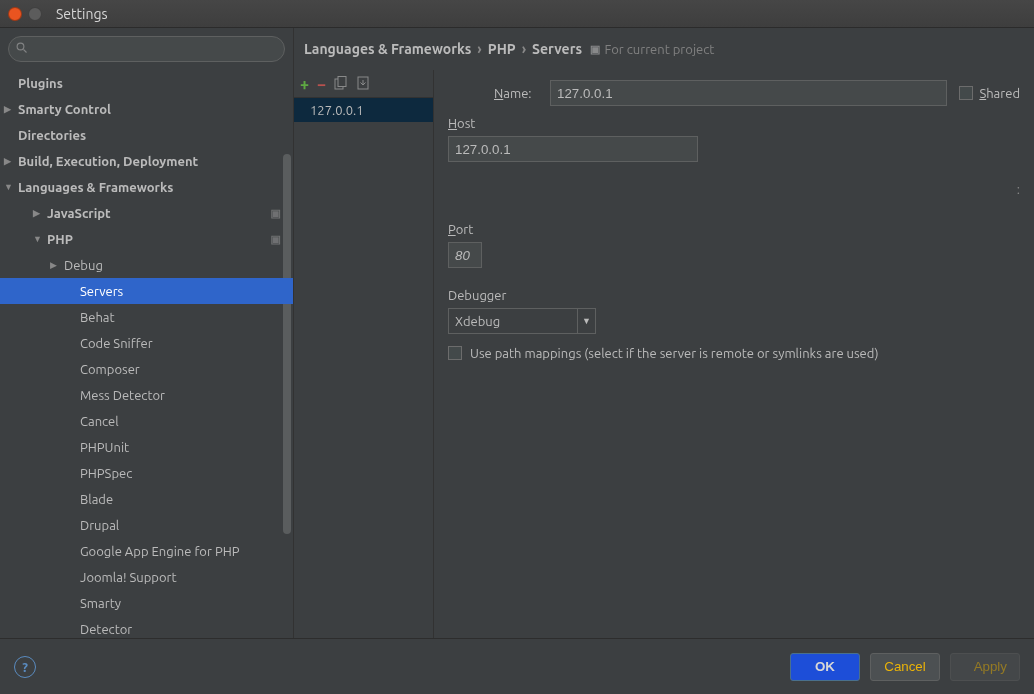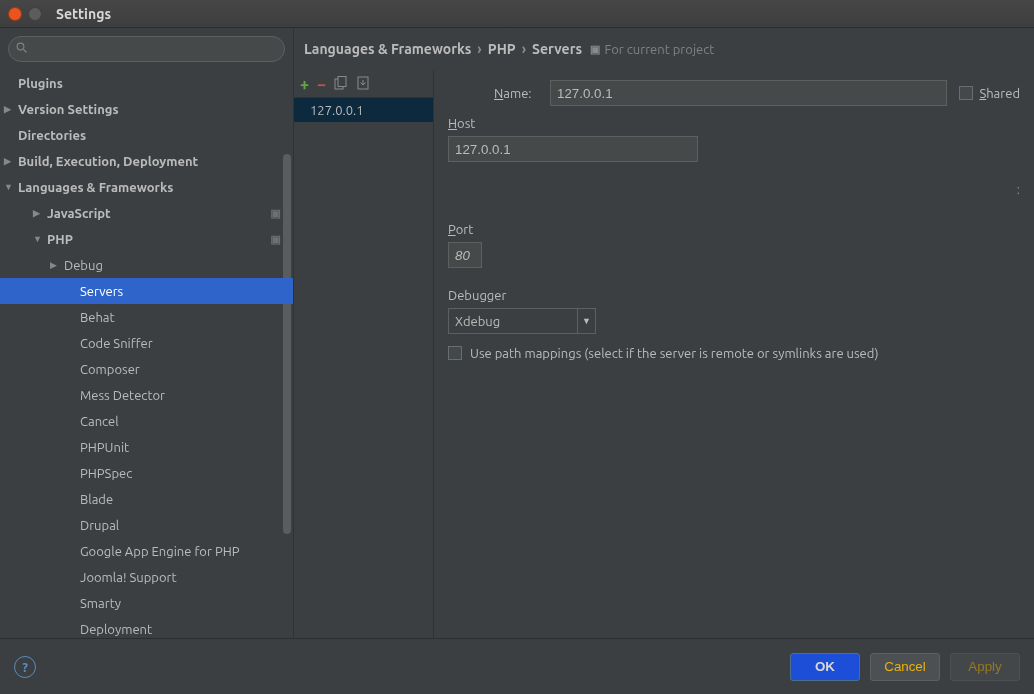--- a/index.html
+++ b/index.html
@@ -24,21 +24,21 @@
       width: 14px;
       height: 14px;
       border-radius: 7px;
       margin-right: 6px;
       border: 1px solid rgba(0,0,0,0.3);
     }
     .win-close { background: #e95420; }
     .win-min { background: #5c5c5c; }
     .title-text {
       margin-left: 8px;
-      font-weight: bold;
+      font-weight: normal;
       color: #d7d7d7;
       font-size: 14px;
     }
     .content {
       display: flex;
       height: 610px;
     }
     .left-panel {
       width: 294px;
       background: #3c3f41;
@@ -269,21 +269,21 @@
       border-radius: 3px;
       cursor: pointer;
       padding: 0 12px;
     }
     .btn.primary {
       background: #1d4ed8;
       border-color: #4a708b;
       color: #d7d7d7;
       font-weight: bold;
     }
-    .btn.disabled { opacity: 0.5; }
+    .btn.disabled { opacity: 0.5; text-align: right; }
   </style>
 </head>
 <body>
 
 <div class="titlebar">
   <div class="win-btn win-close"></div>
   <div class="win-btn win-min"></div>
   <span class="title-text">Settings</span>
 </div>
 
@@ -297,21 +297,21 @@
       <input class="search-input" placeholder="" style="">
     </div>
     <div class="tree" id="tree">
       <div class="tree-scrollbar"></div>
     <div class="tree-item l1">
           <span class="tree-arrow"></span>
           <span class="tree-label">Plugins</span>
         </div>
         <div class="tree-item l1">
           <span class="tree-arrow">▶</span>
-          <span class="tree-label">Version Settings</span>
+          <span class="tree-label">Smarty Control</span>
         </div>
         <div class="tree-item l1">
           <span class="tree-arrow"></span>
           <span class="tree-label">Directories</span>
         </div>
         <div class="tree-item l1">
           <span class="tree-arrow">▶</span>
           <span class="tree-label">Build, Execution, Deployment</span>
         </div>
         <div class="tree-item l1">
@@ -379,21 +379,21 @@
         <div class="tree-item l4">
           <span class="tree-arrow"></span>
           <span class="tree-label">Joomla! Support</span>
         </div>
         <div class="tree-item l4">
           <span class="tree-arrow"></span>
           <span class="tree-label">Smarty</span>
         </div>
         <div class="tree-item l4">
           <span class="tree-arrow"></span>
-          <span class="tree-label">Deployment</span>
+          <span class="tree-label">Detector</span>
         </div>
       </div>
   </div>
 
   <div class="right-panel">
     <div class="breadcrumb">
       <span>Languages &amp; Frameworks</span>
       <span class="sep">›</span>
       <span>PHP</span>
       <span class="sep">›</span>

